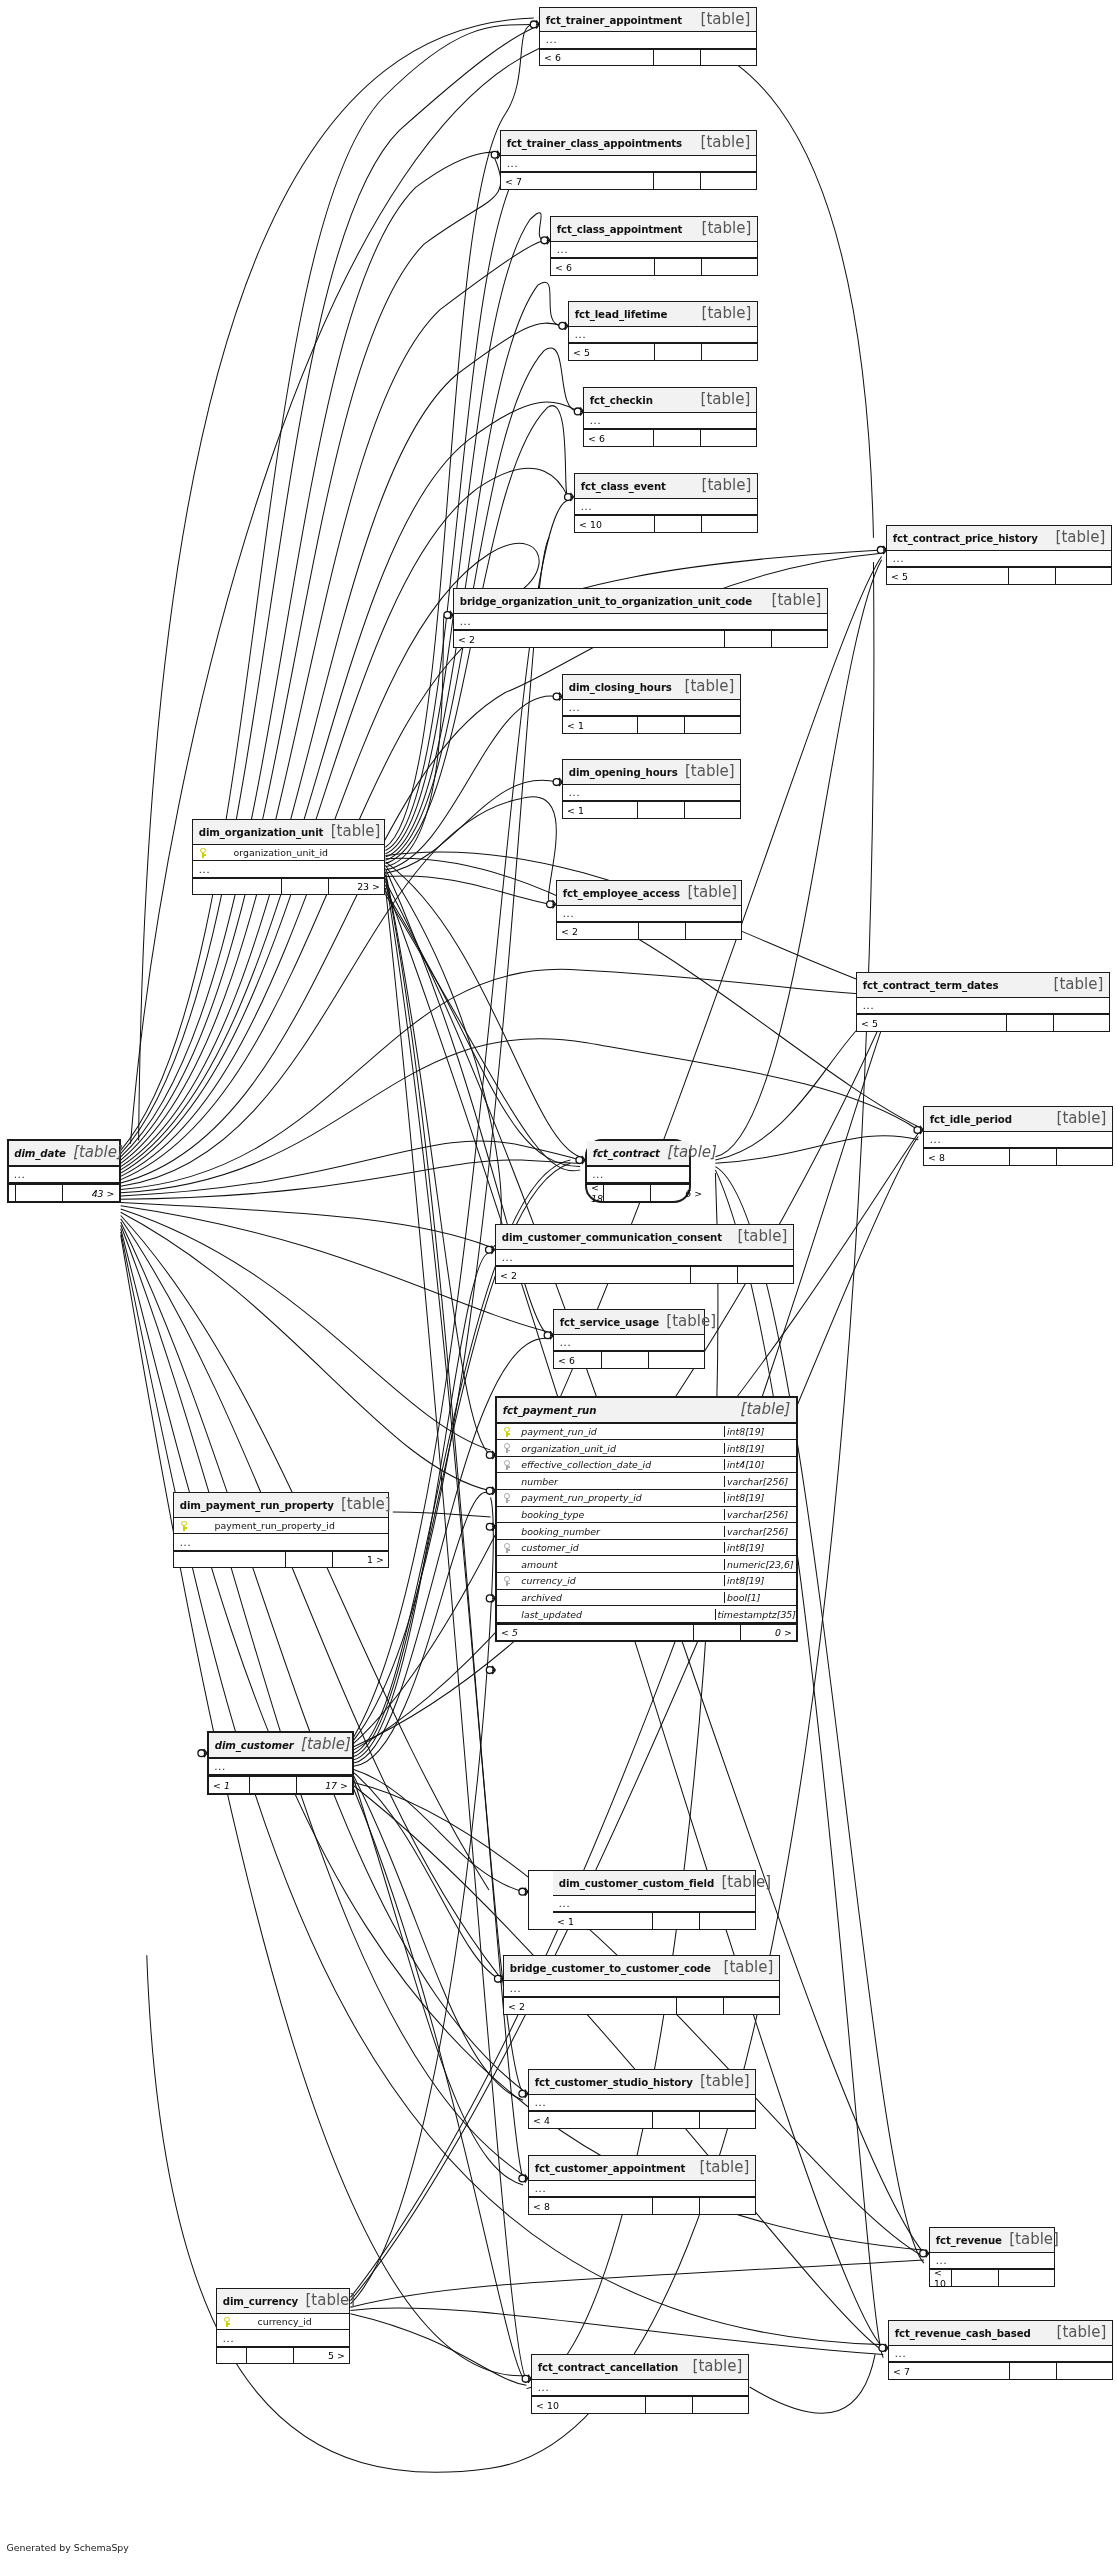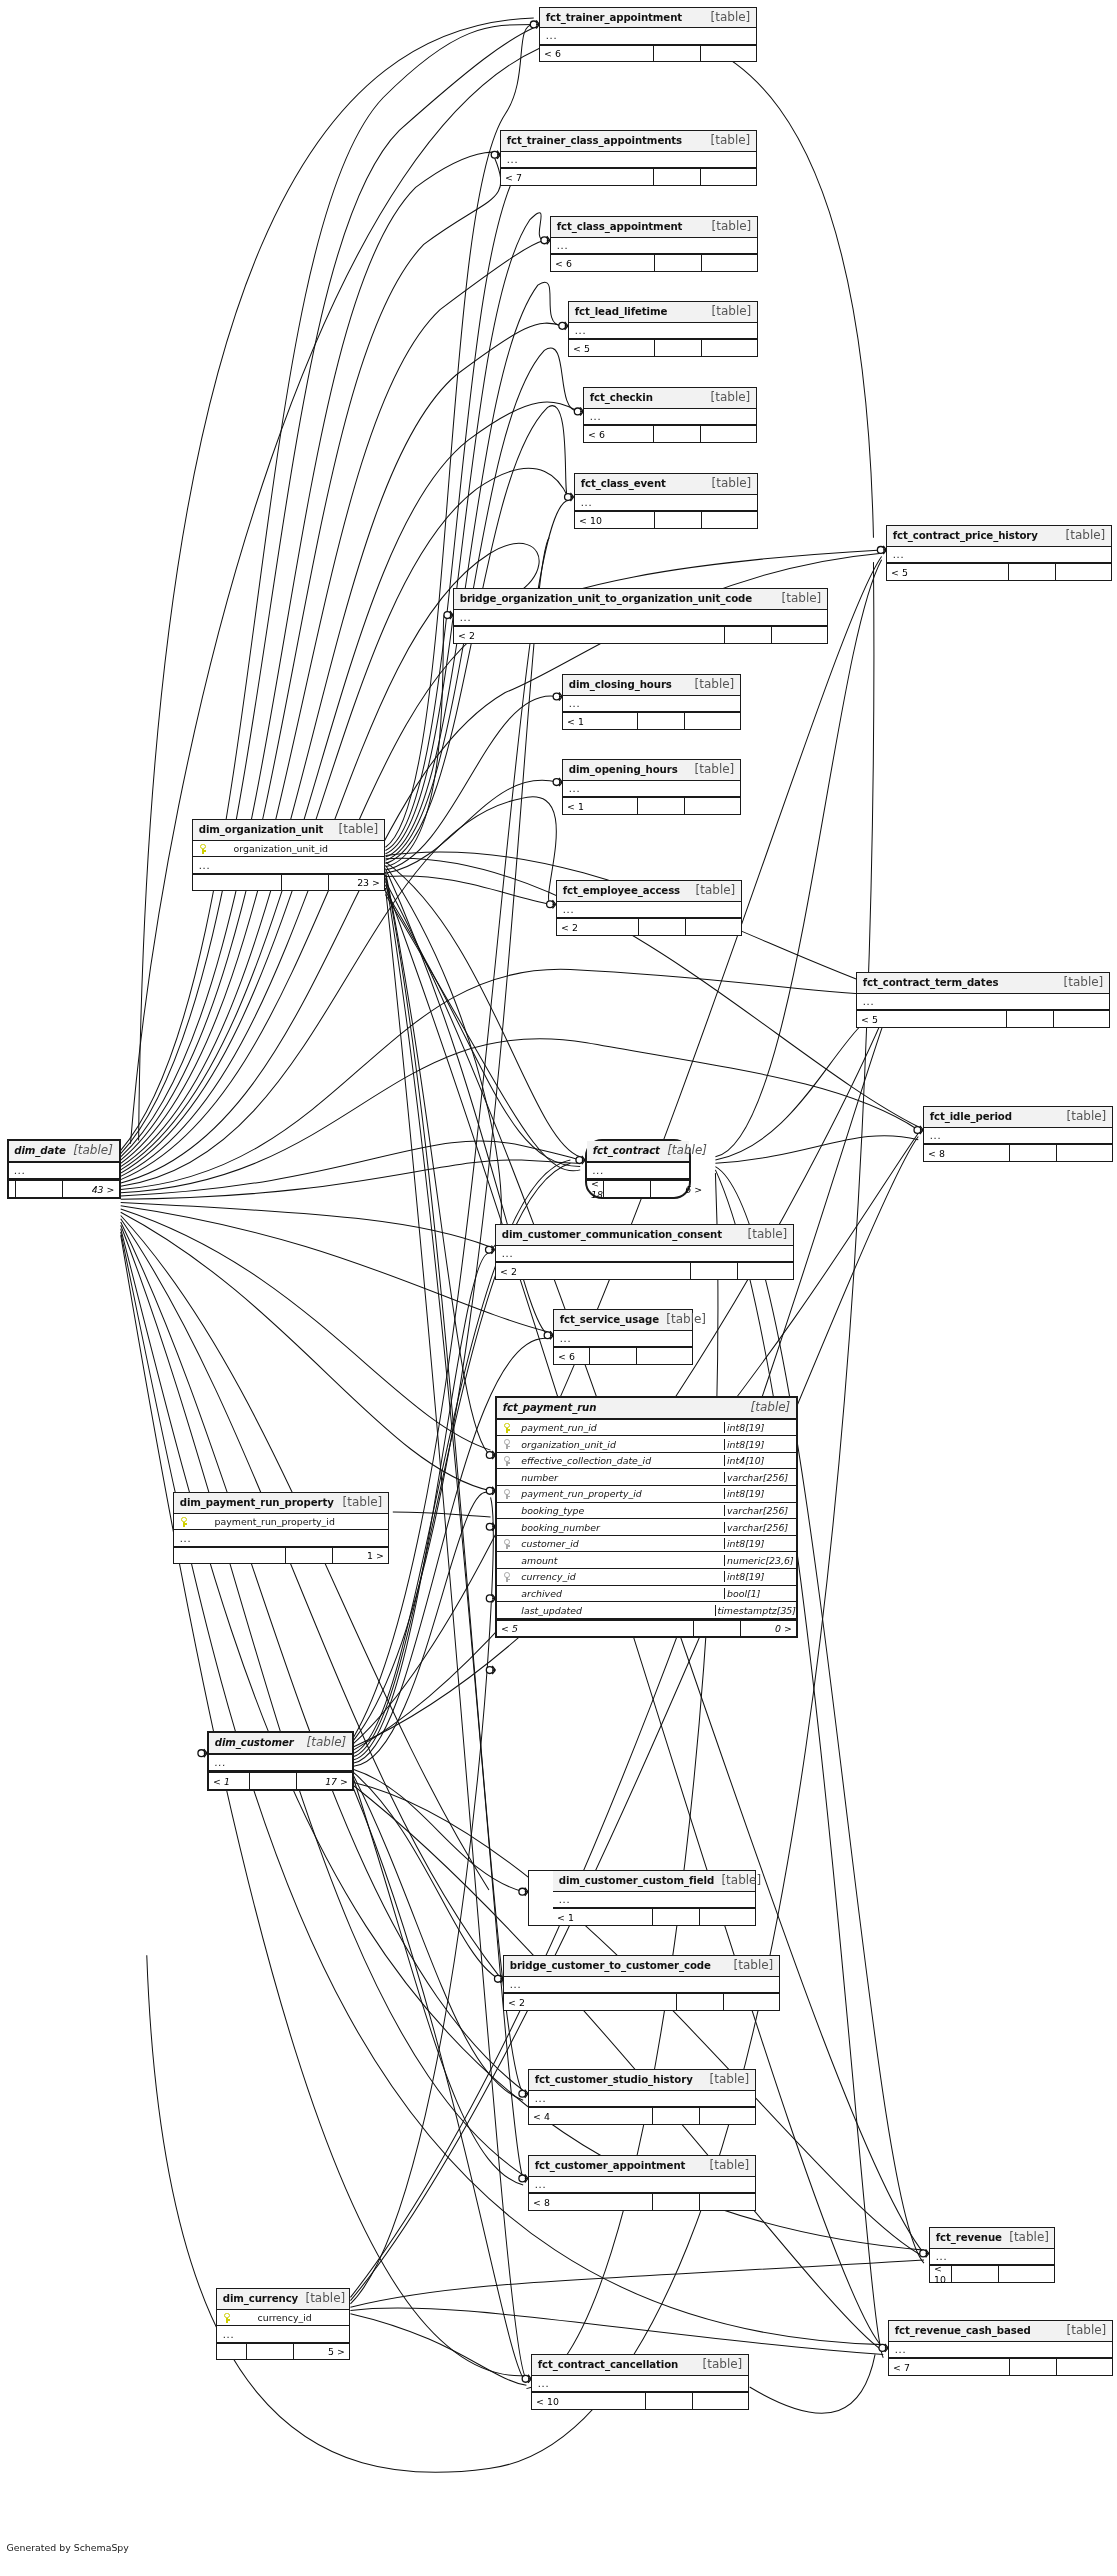--- a/index.html
+++ b/index.html
@@ -8,21 +8,21 @@
   #canvas{position:relative;width:1118px;height:2576px;overflow:hidden;background:#fff;}
   #edges{position:absolute;left:0;top:0;width:1118px;height:2576px;pointer-events:none;}
 
   .tbl{position:absolute;box-sizing:border-box;border:1.2px solid #1a1a1a;background:#ffffff;}
   .tbl.thick{border-width:2px;font-style:italic;}
   .thead{display:flex;align-items:baseline;justify-content:space-between;
          background:#f2f2f2;border-bottom:1.2px solid #1a1a1a;padding:2.4px 5.7px 3.3px 5.7px;
          white-space:nowrap;}
   .tbl.thick .thead{border-bottom-width:2px;}
   .tname{font-weight:bold;font-size:10.2px;color:#111;letter-spacing:-0.1px;}
-  .ttype{font-size:12px;color:#555;padding-left:7.3px;}
+  .ttype{font-size:15px;color:#555;padding-left:7.3px;}
   .trow{display:flex;align-items:center;border-bottom:0.8px solid #1a1a1a;min-height:14px;
         font-size:9.4px;color:#111;padding:0.8px 0;}
   .trow:last-child{border-bottom:none;}
   .ellipsis{padding:0.8px 5.7px;font-size:9.8px;letter-spacing:0.8px;color:#111;}
   .colkey{width:21px;text-align:center;flex:0 0 21px;}
   .colname{flex:1 1 auto;padding-left:3.3px;white-space:nowrap;}
   .coltype{flex:0 0 69px;border-left:0.8px solid #1a1a1a;padding-left:2px;white-space:nowrap;}
   .pkname{flex:1 1 auto;padding-left:19.6px;white-space:nowrap;}
   .foot{display:flex;border-top:1.2px solid #1a1a1a;height:15.5px;font-size:9.4px;}
   .tbl.thick .foot{border-top-width:2px;}
@@ -413,21 +413,21 @@
         </div>
         <div class="trow">
           <span class="ellipsis">...</span>
         </div>
         <div class="foot">
           <div class="fl">&lt; 2</div>
           <div class="fm"></div>
           <div class="fr"></div>
         </div>
       </div>
-      <div class="tbl" style="left: 553px; top: 1309px; width: 140px;">
+      <div class="tbl" style="left: 553px; top: 1309px; width: 152px;">
         <div class="thead">
           <span class="tname">fct_service_usage</span>
           <span class="ttype">[table]</span>
         </div>
         <div class="trow">
           <span class="ellipsis">...</span>
         </div>
         <div class="foot">
           <div class="fl">&lt; 6</div>
           <div class="fm"></div>

